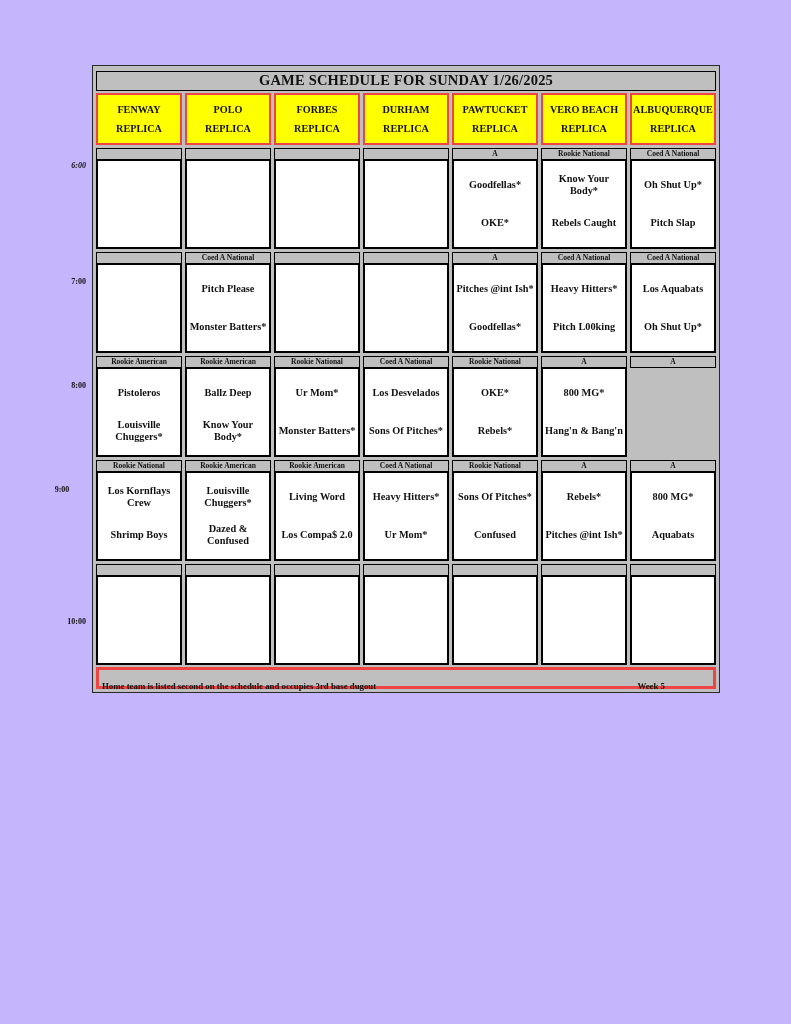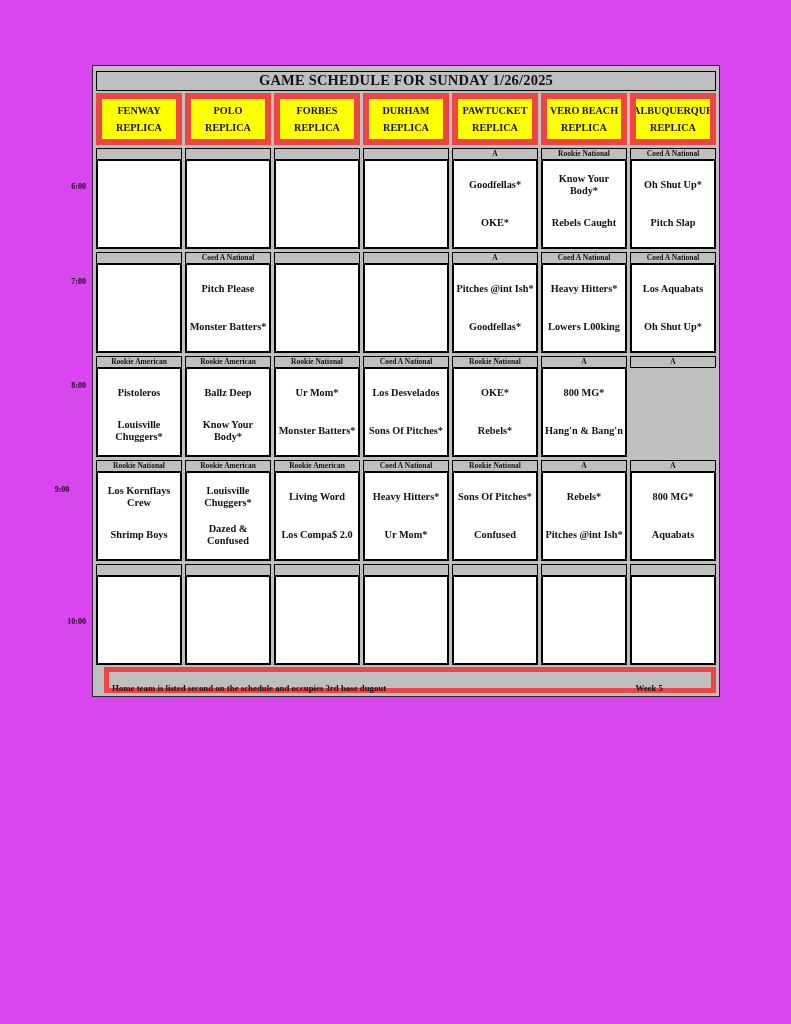--- a/index.html
+++ b/index.html
@@ -1,44 +1,44 @@
 <!DOCTYPE html>
 <html><head>
 <meta charset="utf-8">
 <style>
   html,body { margin:0; padding:0; background:#ffffff; }
   body { width:791px; height:1024px; font-family:"Liberation Serif", serif; color:#111; }
-  .sheet { position:relative; width:791px; height:1024px; background:#d946ef; overflow:hidden; }
+  .sheet { position:relative; width:791px; height:1024px; background:#c4b5fd; overflow:hidden; }
 
   .table { position:absolute; left:92px; top:65px; width:628px; background:#bfbfbf;
            border:1px solid #2a2a2a; padding:5px 3px 3px 3px; box-sizing:border-box; }
 
   .title-row { height:20px; border:1.5px solid #000; background:#bfbfbf; box-sizing:border-box;
                text-align:center; font-weight:bold; font-size:14.5px; line-height:17px; letter-spacing:0.2px; }
 
   .grid7 { display:grid; grid-template-columns:repeat(7,1fr); gap:3px; }
 
   .header-row { margin-top:2px; }
-  .header-cell { background:#ffff00; border:6px solid #ef4444; height:52px; box-sizing:border-box;
+  .header-cell { background:#ffff00; border:2px solid #ef4444; height:52px; box-sizing:border-box;
                  display:flex; flex-direction:column; justify-content:space-evenly; align-items:center;
                  font-weight:bold; font-size:10.2px; text-align:center; overflow:hidden; }
 
   .league-row { margin-top:3px; }
   .league-cell { background:#bfbfbf; border:1px solid #000; height:12px; box-sizing:border-box;
                  text-align:center; font-weight:bold; font-size:7.5px; line-height:10px;
                  overflow:hidden; white-space:nowrap; }
 
   .game-cell { background:#ffffff; border:2px solid #000; border-top-width:1.5px; height:89px;
                box-sizing:border-box; display:flex; flex-direction:column; padding:5px 2px; }
   .team { flex:1; display:flex; align-items:center; justify-content:center; text-align:center;
           font-weight:bold; font-size:10.3px; line-height:1.2; }
 
-  .footer-bar { margin-top:2px; background:#bfbfbf; border:5px solid #ef4444; height:17px; box-sizing:border-box;
+  .footer-bar { margin-top:2px; background:#bfbfbf; border:3px solid #ef4444; height:17px; box-sizing:border-box;
                 display:flex; align-items:center; justify-content:space-between;
-                font-weight:bold; font-size:8.8px; padding:16px 4px 0 3px;margin-left:8px; }
+                font-weight:bold; font-size:8.8px; padding:16px 4px 0 3px; }
   .week { margin-right:44px; }
 
   .time-label { position:absolute; left:38px; width:48px; text-align:right;
                 font-weight:bold; font-size:8px; line-height:10px; }
 </style>
 </head>
 <body>
 
 <div class="sheet">
   <div class="table">
@@ -138,21 +138,21 @@
           <div class="game-cell">
             <div class="team"></div>
             <div class="team"></div>
           </div>
           <div class="game-cell">
             <div class="team">Pitches @int Ish*</div>
             <div class="team">Goodfellas*</div>
           </div>
           <div class="game-cell">
             <div class="team">Heavy Hitters*</div>
-            <div class="team">Lowers L00king</div>
+            <div class="team">Pitch L00king</div>
           </div>
           <div class="game-cell">
             <div class="team">Los Aquabats</div>
             <div class="team">Oh Shut Up*</div>
           </div>
         </div>
         <div class="grid7 league-row">
           <div class="league-cell">Rookie American</div>
           <div class="league-cell">Rookie American</div>
           <div class="league-cell">Rookie National</div>
@@ -265,19 +265,19 @@
             <div class="team"></div>
           </div>
         </div>
       </div>
     <div class="footer-bar">
       <span>Home team is listed second on the schedule and occupies 3rd base dugout</span>
       <span class="week">Week 5</span>
     </div>
   </div>
   <div id="time-labels">
-      <div class="time-label" style="top: 182px;">6:00</div>
+      <div class="time-label" style="top: 161px; font-style: italic;">6:00</div>
       <div class="time-label" style="top: 277px;">7:00</div>
       <div class="time-label" style="top: 381px;">8:00</div>
       <div class="time-label" style="top: 485px; text-align: center;">9:00</div>
       <div class="time-label" style="top: 617px;">10:00</div>
     </div>
 </div>
 
 </body></html>

